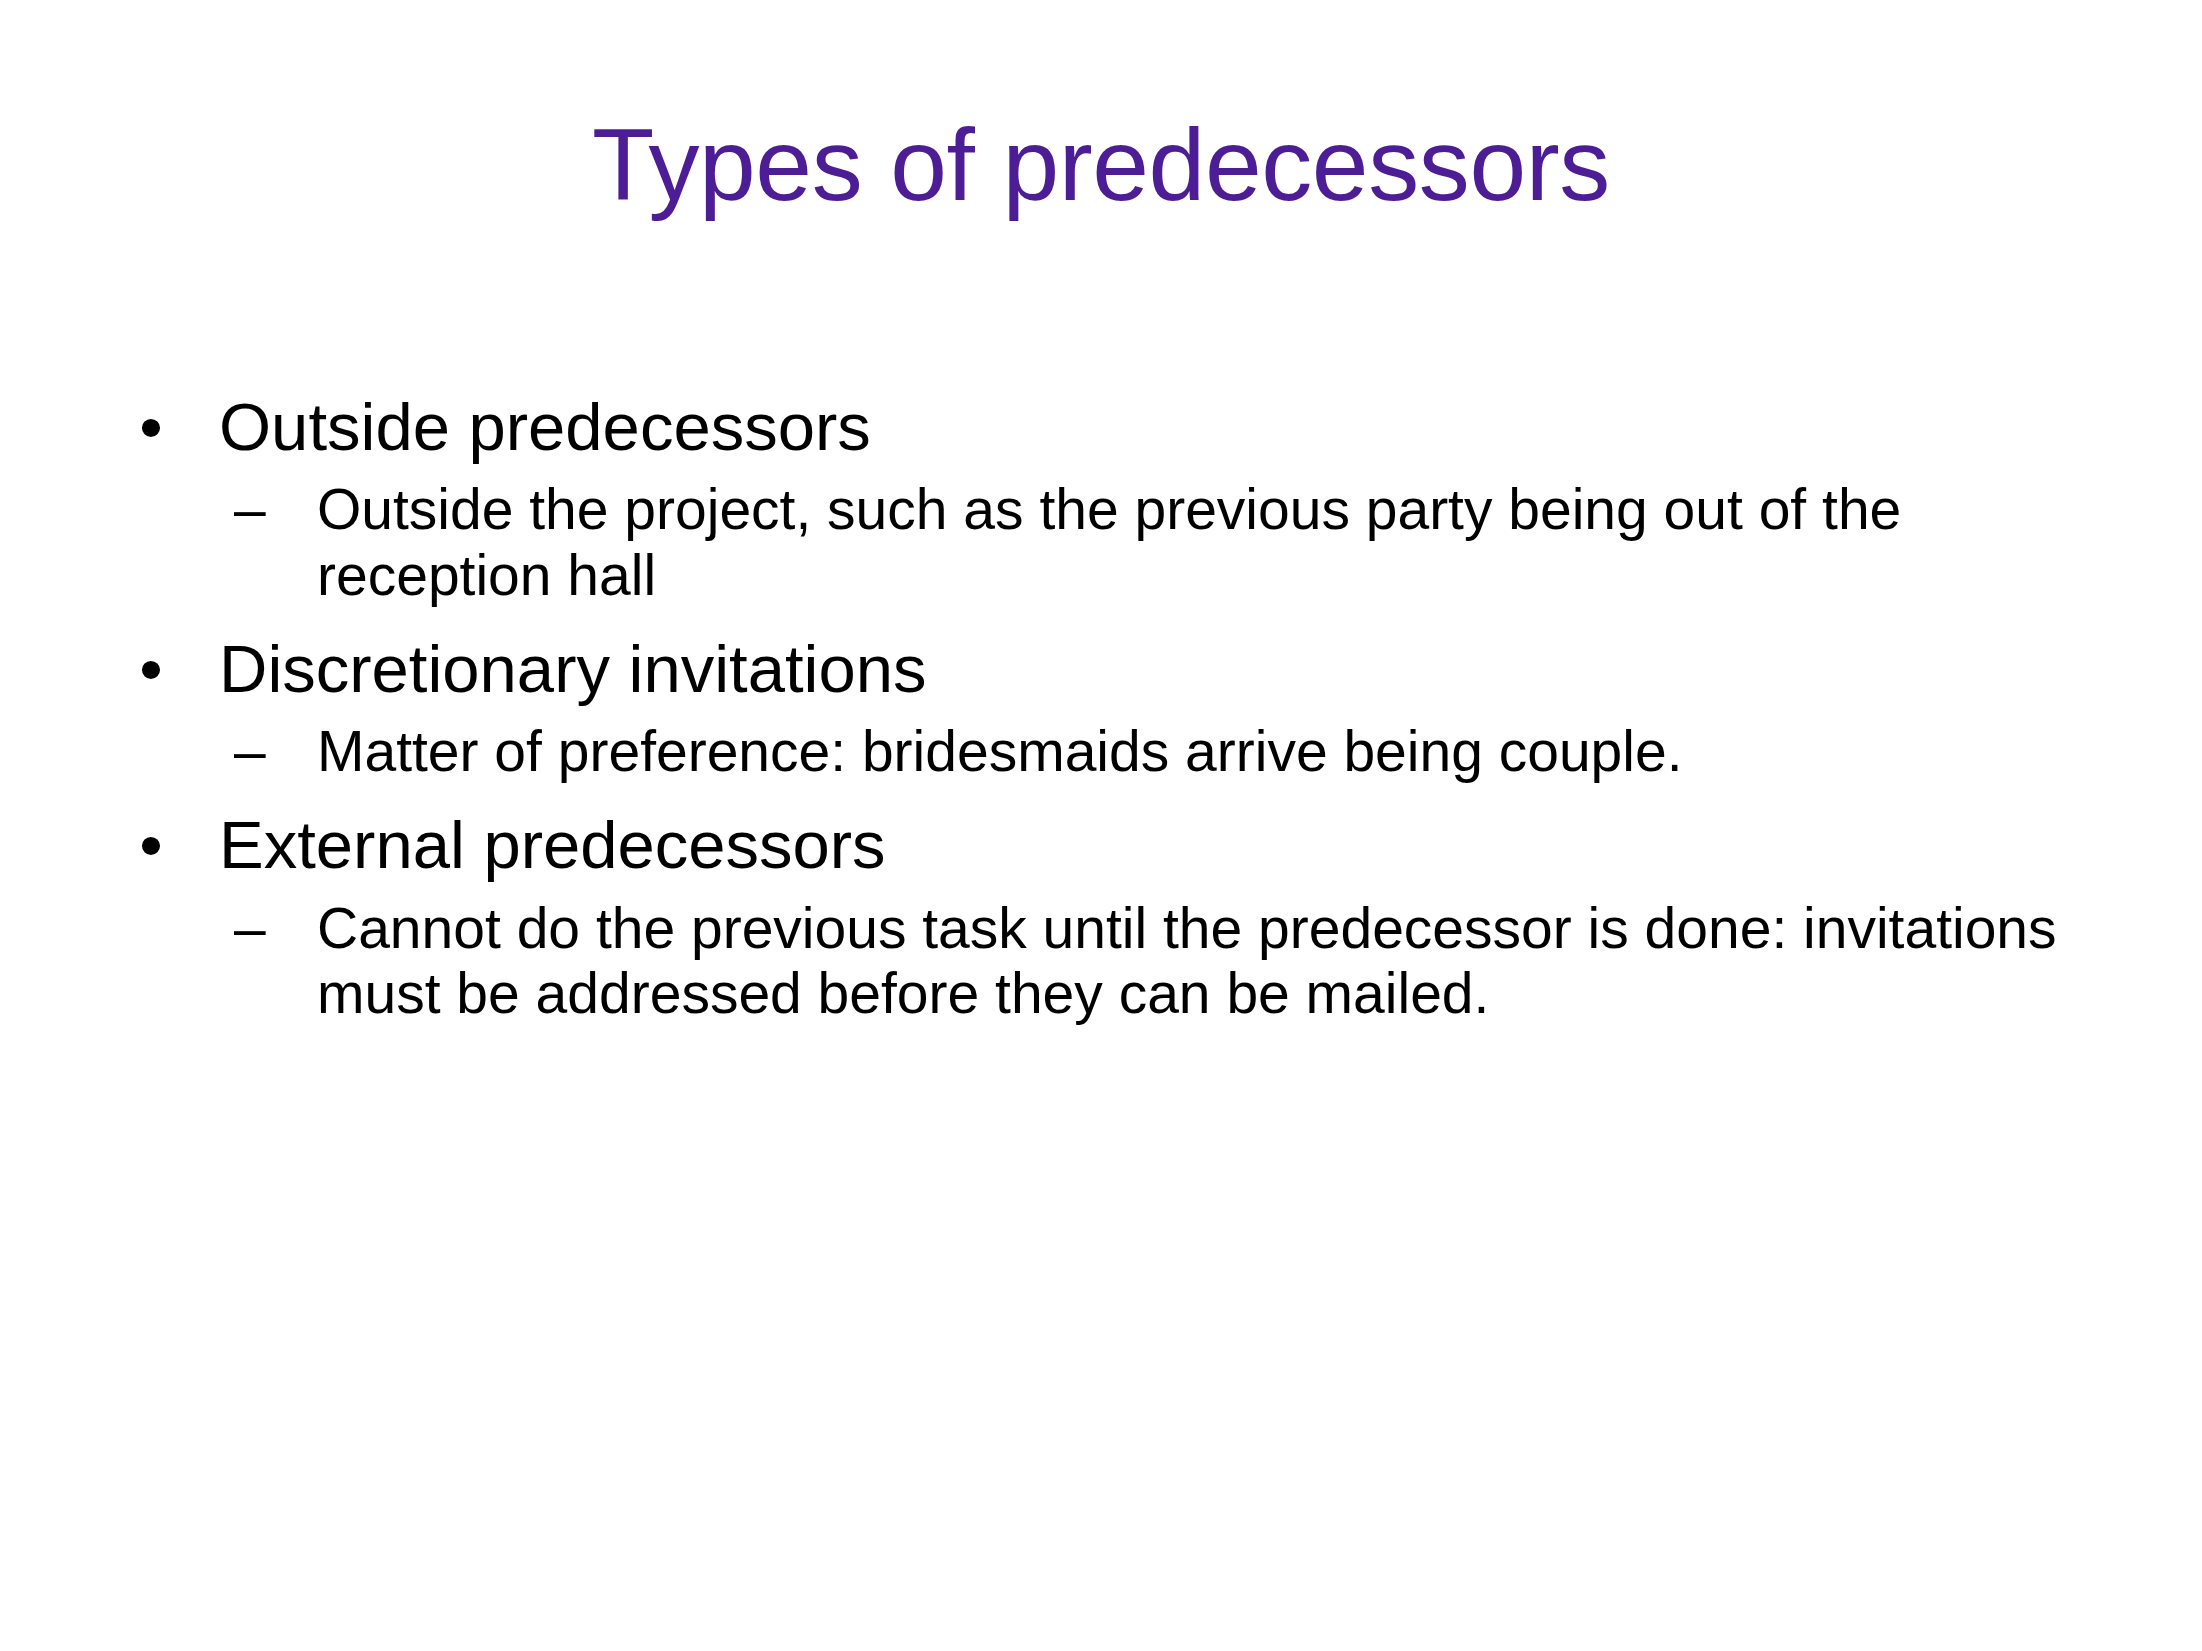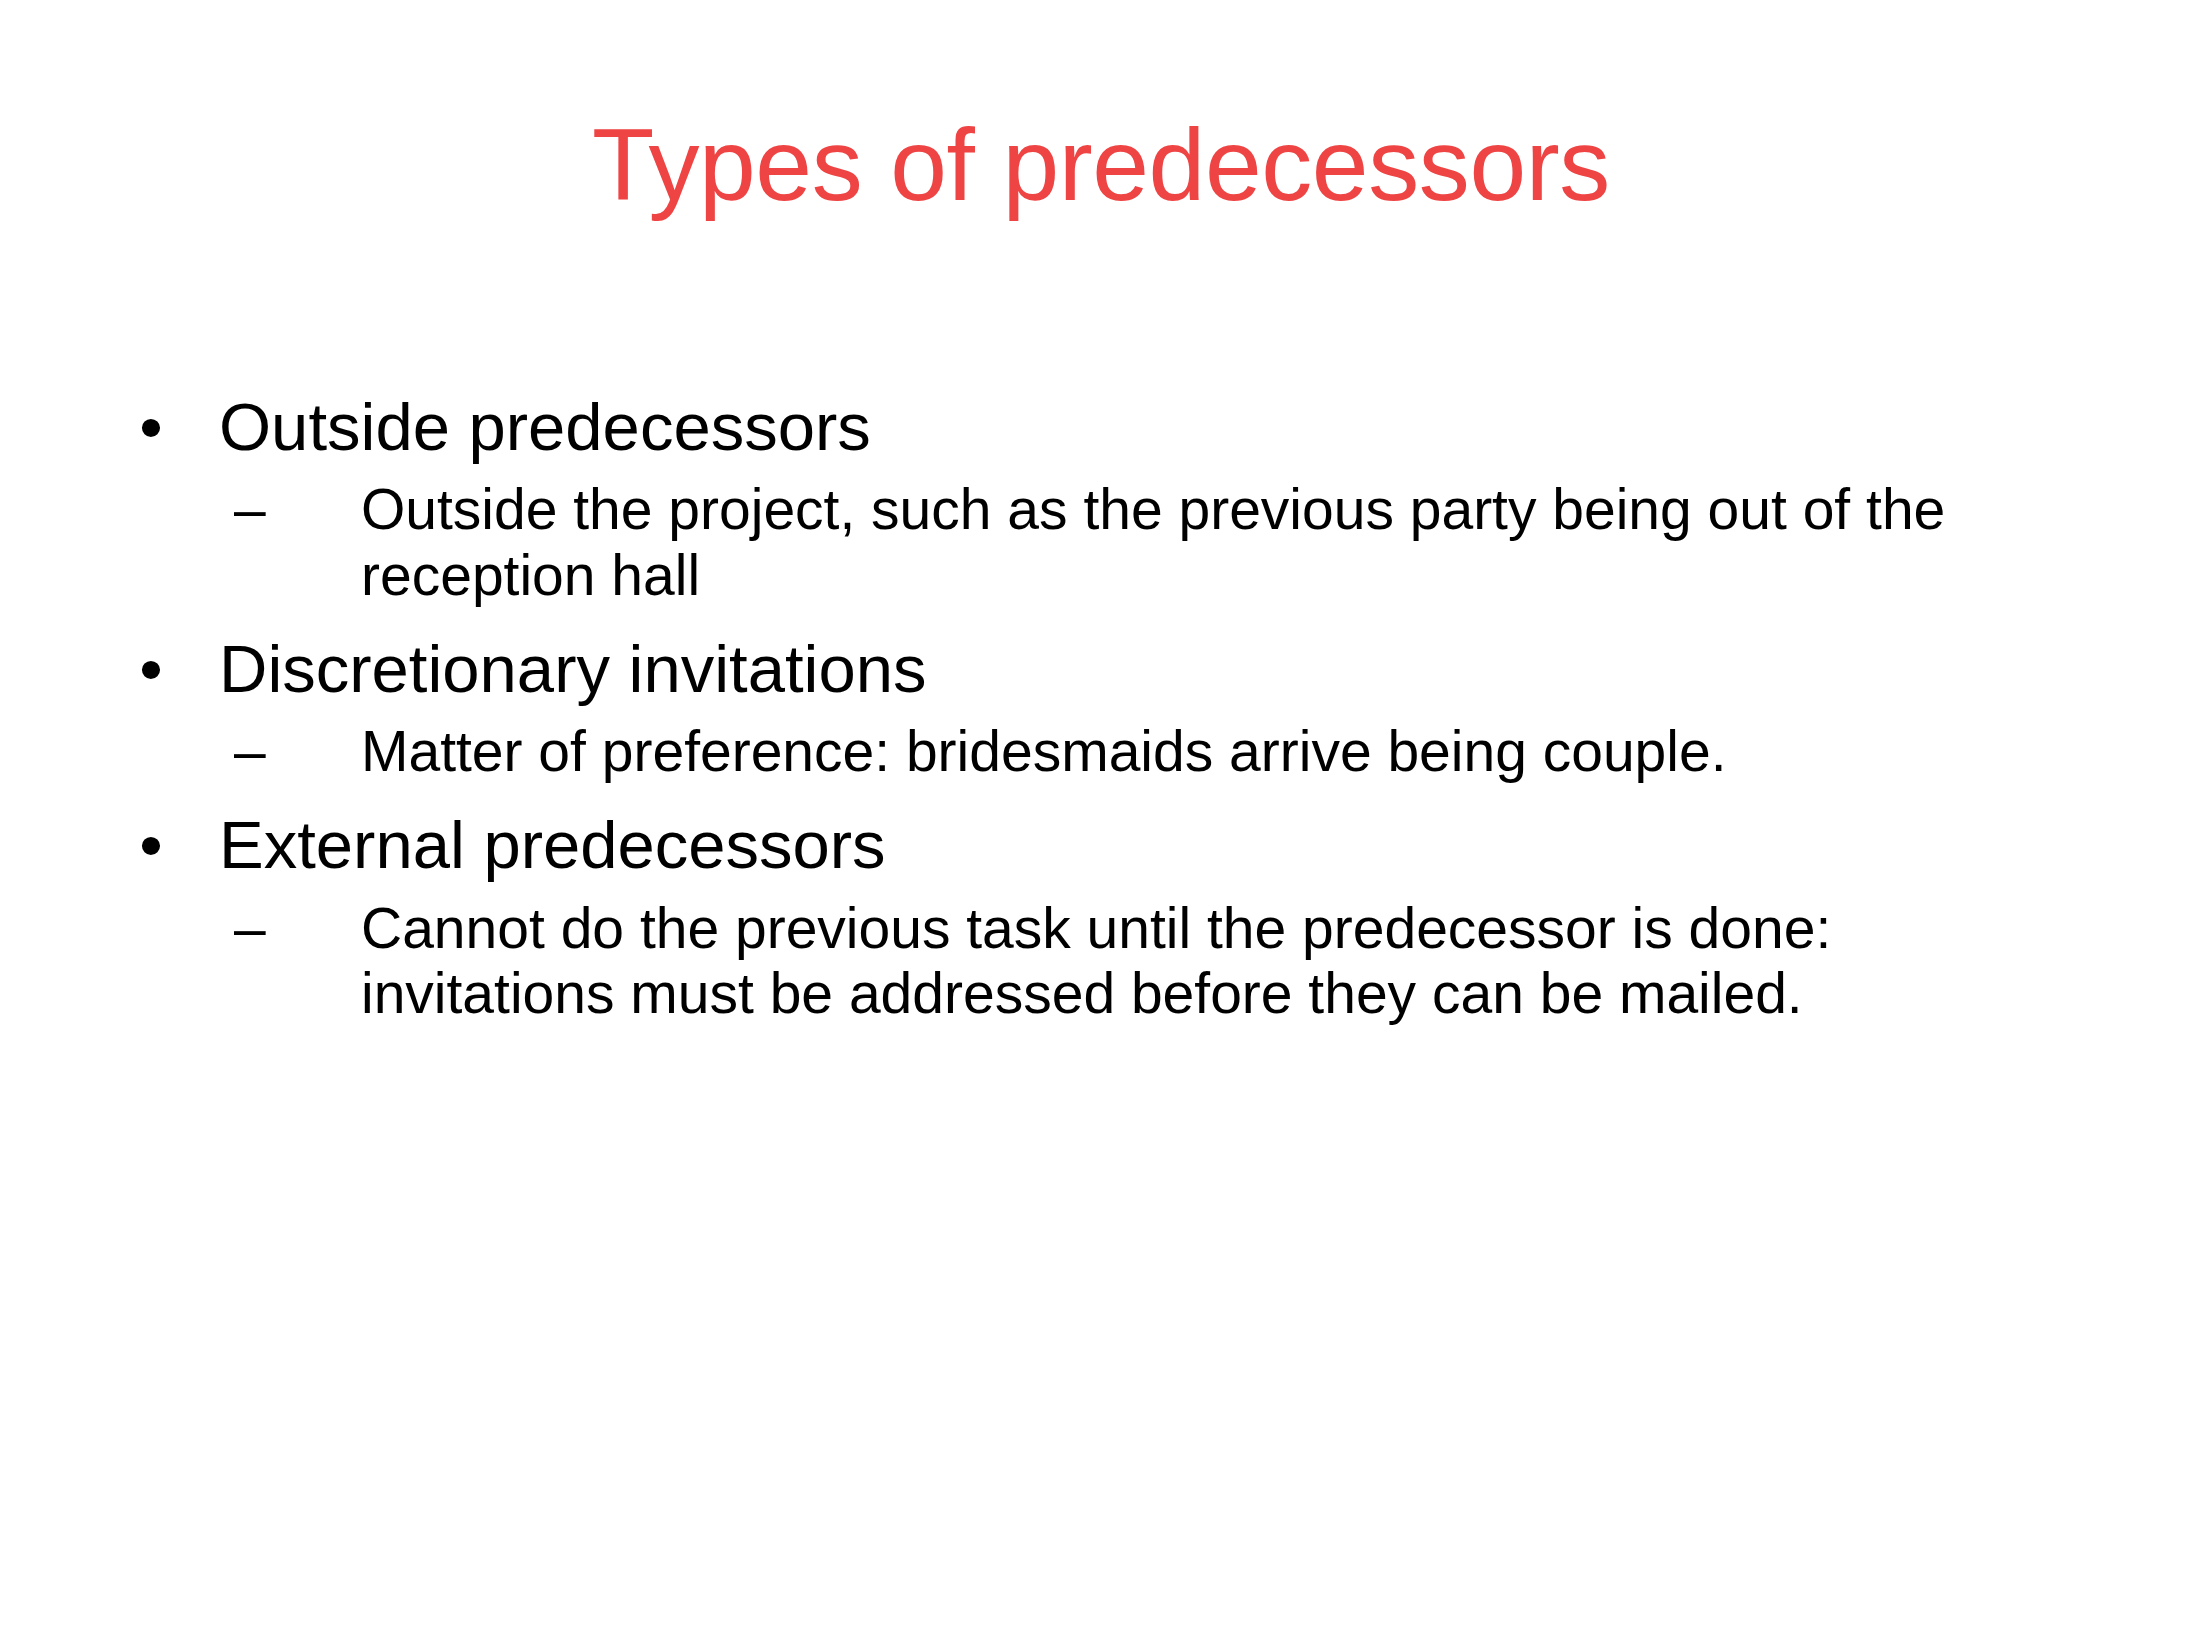--- a/index.html
+++ b/index.html
@@ -23,21 +23,21 @@
   .slide-title {
     position: absolute;
     left: 110px;
     top: 110px;
     width: 1982px;
     text-align: center;
     font-size: 102px;
     line-height: 1.08;
     font-weight: 400;
     letter-spacing: -0.4px;
-    color: #ef4444;
+    color: #4c1d95;
     white-space: pre-wrap;
   }
 
   
   .body-box {
     position: absolute;
     left: 129px;
     top: 389px;
     width: 1936px;
   }
@@ -80,21 +80,20 @@
     top: 0;
     width: 69px;
     font-size: 57px;
     line-height: 1.15;
     text-align: left;
     color: #000000;
   }
   .lvl2 .txt {
     display: block;
     max-width: 1751px;
-    margin-left: 44px;
   }
 
   .group {
     margin-bottom: 22.4px;
   }
   .group:last-child {
     margin-bottom: 0;
   }
 </style>
 </head>

